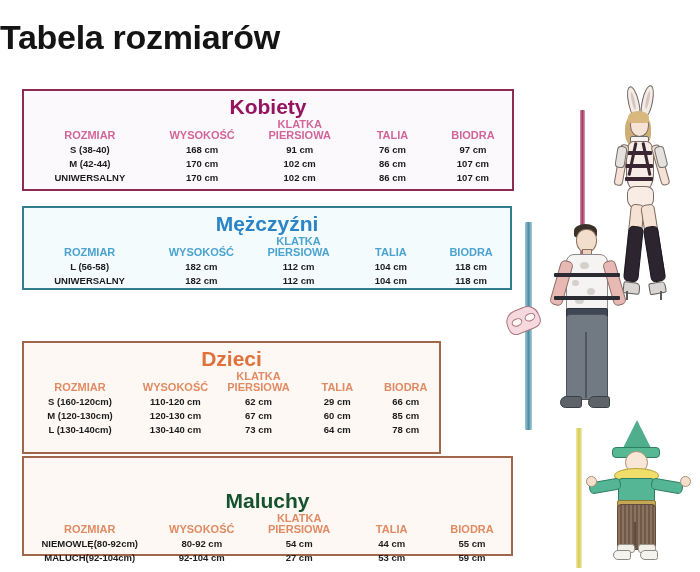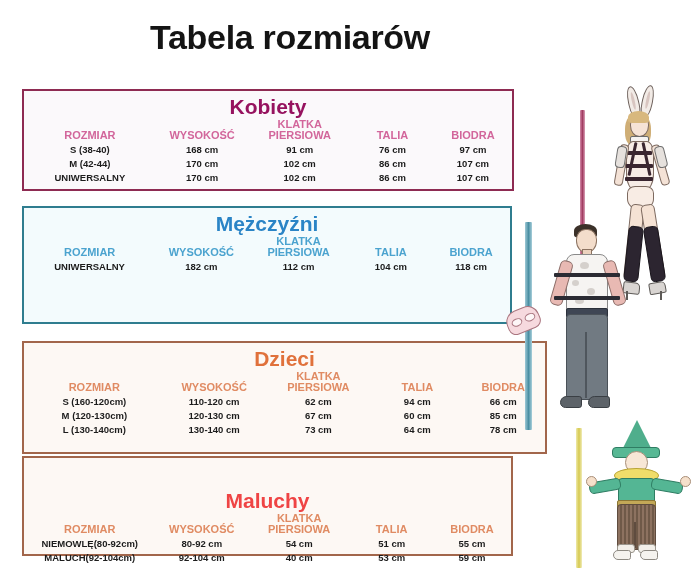--- a/index.html
+++ b/index.html
@@ -20,56 +20,56 @@
     width: 700px;
     height: 572px;
   }
 
   
   .page-title {
     position: absolute;
     top: 18px;
     left: 0;
     width: 580px;
-    text-align: center;
+    text-align: left;
     font-size: 34px;
     font-weight: bold;
     color: #141414;
     letter-spacing: -0.3px;
     white-space: nowrap;
   }
 
   
   .size-card {
     position: absolute;
     box-sizing: border-box;
     border-style: solid;
     border-width: 2px;
   }
   .card-women    { left: 22px;  top: 89px;  width: 492px; height: 102px;
                    border-color: #8e2b52; background: #fbf9fb; }
-  .card-men      { left: 22px;  top: 206px; width: 490px; height: 118px;
+  .card-men      { left: 22px;  top: 206px; width: 490px; height: 84px;
                    border-color: #2f7d8f; background: #f3fbfd; }
-  .card-children { left: 22px;  top: 341px; width: 525px; height: 113px;
+  .card-children { left: 22px;  top: 341px; width: 419px; height: 113px;
                    border-color: #a2664b; background: #fdf8f4; }
   .card-toddlers { left: 22px;  top: 456px; width: 491px; height: 100px;
                    border-color: #a2664b; background: #fdf8f4; }
 
   .card-heading {
     text-align: center;
     font-size: 21px;
     font-weight: bold;
     margin-top: 5px;
     letter-spacing: 0px;
     line-height: 1.05;
   }
   .heading-women    { color: #96135f; }
   .heading-men      { color: #2a84c6; }
   .heading-children { color: #e0713b; }
-  .heading-toddlers { color: #ef4444; margin-top: 32px; }
+  .heading-toddlers { color: #14532d; margin-top: 32px; }
 
   table.size-table {
     width: 100%;
     border-collapse: collapse;
     table-layout: fixed;
     margin-top: 1px;
   }
   table.size-table th {
     font-size: 11px;
     font-weight: bold;
@@ -398,20 +398,27 @@
           <th class="th-men">ROZMIAR</th>
           <th class="th-men">WYSOKOŚĆ</th>
           <th class="th-men th-two-line">KLATKA
 PIERSIOWA</th>
           <th class="th-men">TALIA</th>
           <th class="th-men">BIODRA</th>
         </tr>
       </thead>
       <tbody>
         <tr>
+          <td class="col-size">L (56-58)</td>
+          <td>182 cm</td>
+          <td>112 cm</td>
+          <td>104 cm</td>
+          <td>118 cm</td>
+        </tr>
+        <tr>
           <td class="col-size">UNIWERSALNY</td>
           <td>182 cm</td>
           <td>112 cm</td>
           <td>104 cm</td>
           <td>118 cm</td>
         </tr>
       </tbody>
     </table>
   </div>
 
@@ -433,21 +440,21 @@
 PIERSIOWA</th>
           <th class="th-children">TALIA</th>
           <th class="th-children">BIODRA</th>
         </tr>
       </thead>
       <tbody>
         <tr>
           <td class="col-size">S (160-120cm)</td>
           <td>110-120 cm</td>
           <td>62 cm</td>
-          <td>94 cm</td>
+          <td>29 cm</td>
           <td>66 cm</td>
         </tr>
         <tr>
           <td class="col-size">M (120-130cm)</td>
           <td>120-130 cm</td>
           <td>67 cm</td>
           <td>60 cm</td>
           <td>85 cm</td>
         </tr>
         <tr>
@@ -479,27 +486,27 @@
 PIERSIOWA</th>
           <th class="th-toddlers">TALIA</th>
           <th class="th-toddlers">BIODRA</th>
         </tr>
       </thead>
       <tbody>
         <tr>
           <td class="col-size">NIEMOWLĘ(80-92cm)</td>
           <td>80-92 cm</td>
           <td>54 cm</td>
-          <td>51 cm</td>
+          <td>44 cm</td>
           <td>55 cm</td>
         </tr>
         <tr>
           <td class="col-size">MALUCH(92-104cm)</td>
           <td>92-104 cm</td>
-          <td>40 cm</td>
+          <td>27 cm</td>
           <td>53 cm</td>
           <td>59 cm</td>
         </tr>
       </tbody>
     </table>
   </div>
 
   <div class="figures-layer">
 
     <div class="measure-bar bar-women"></div>

